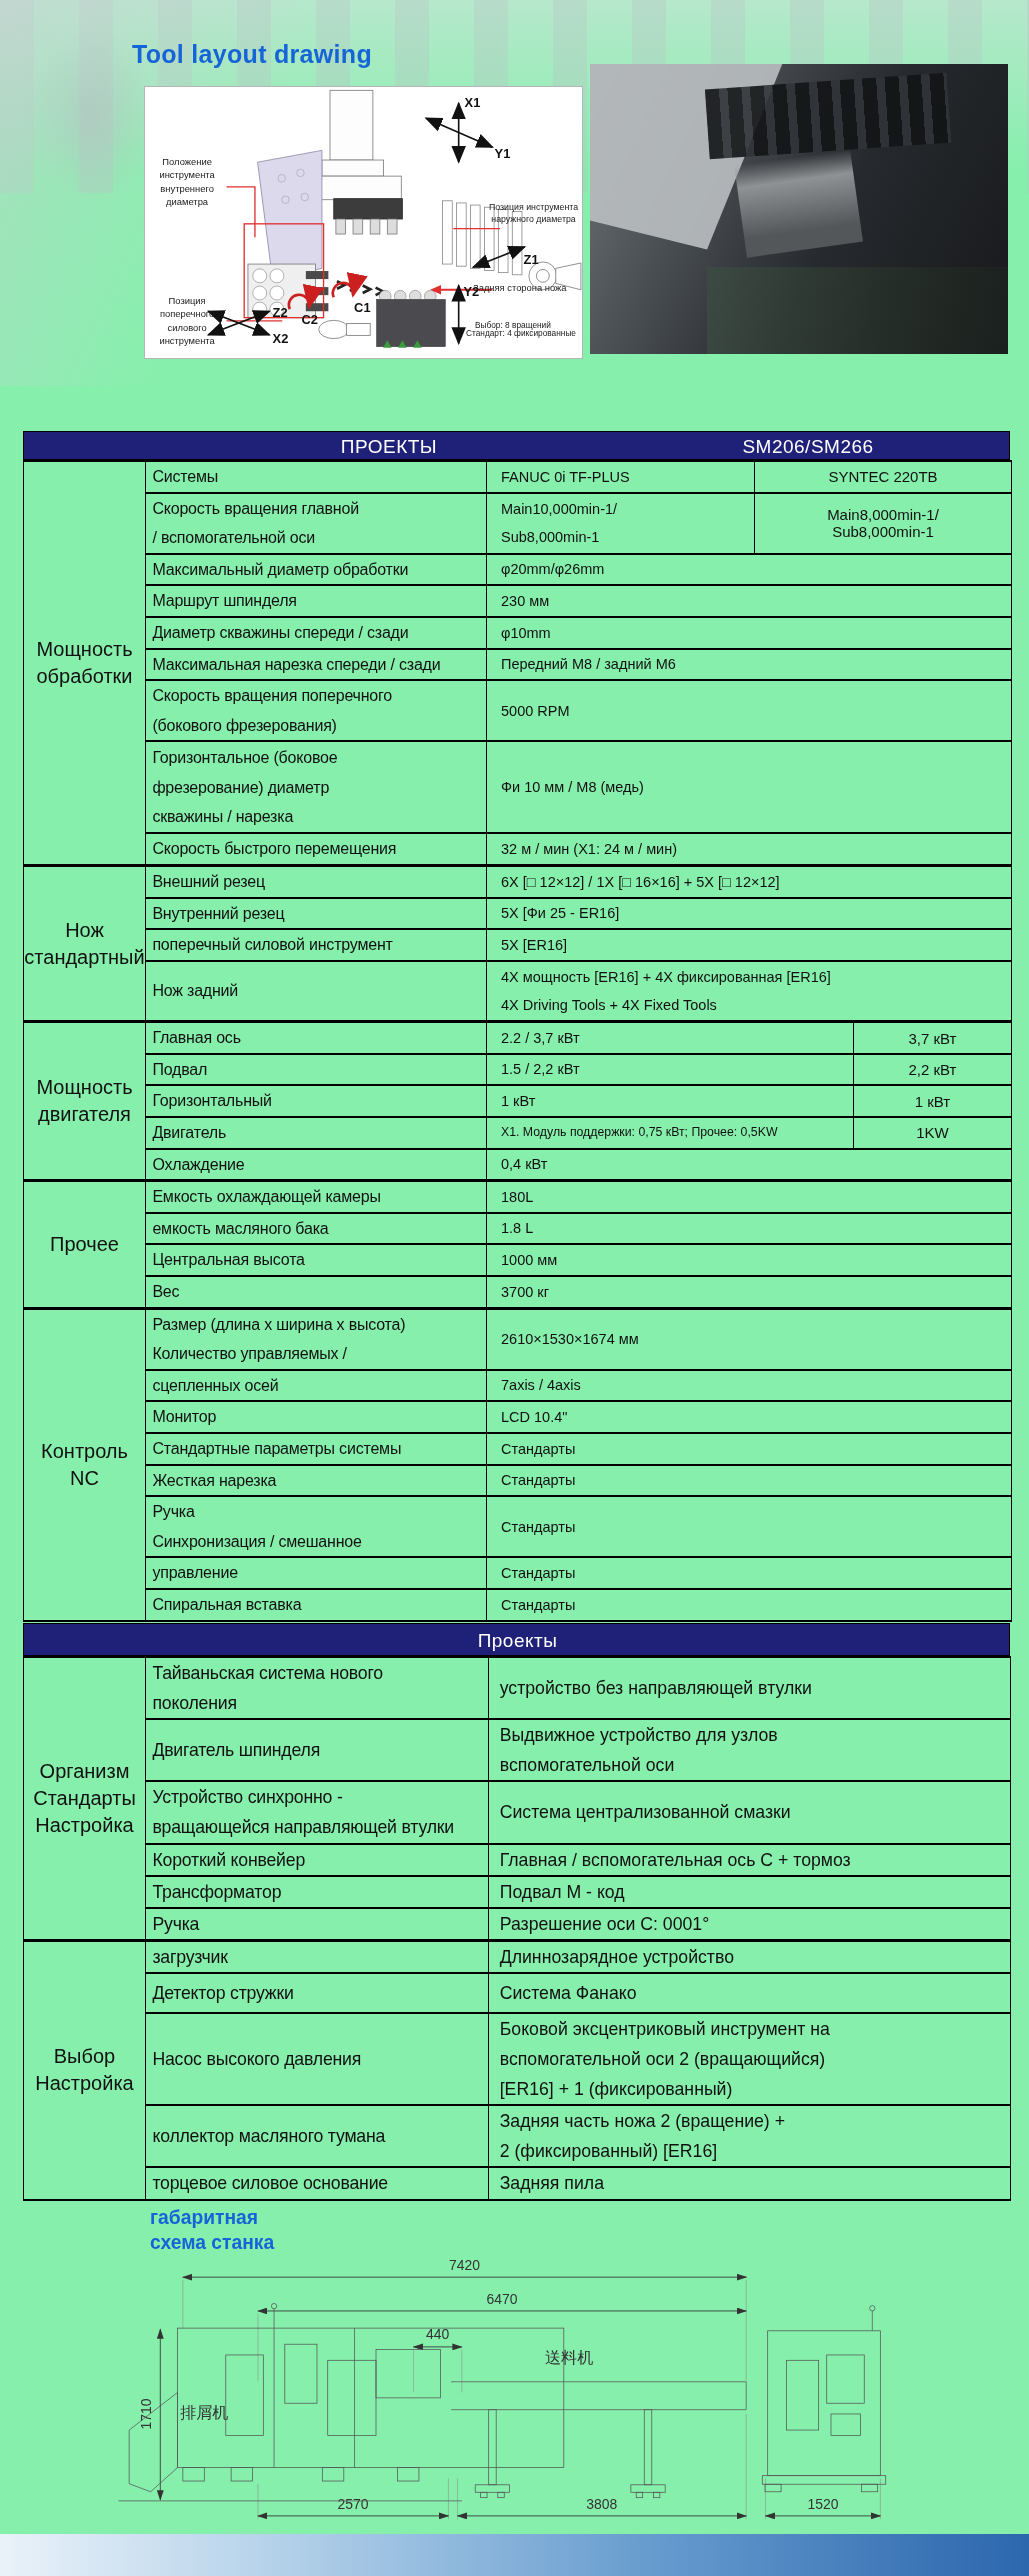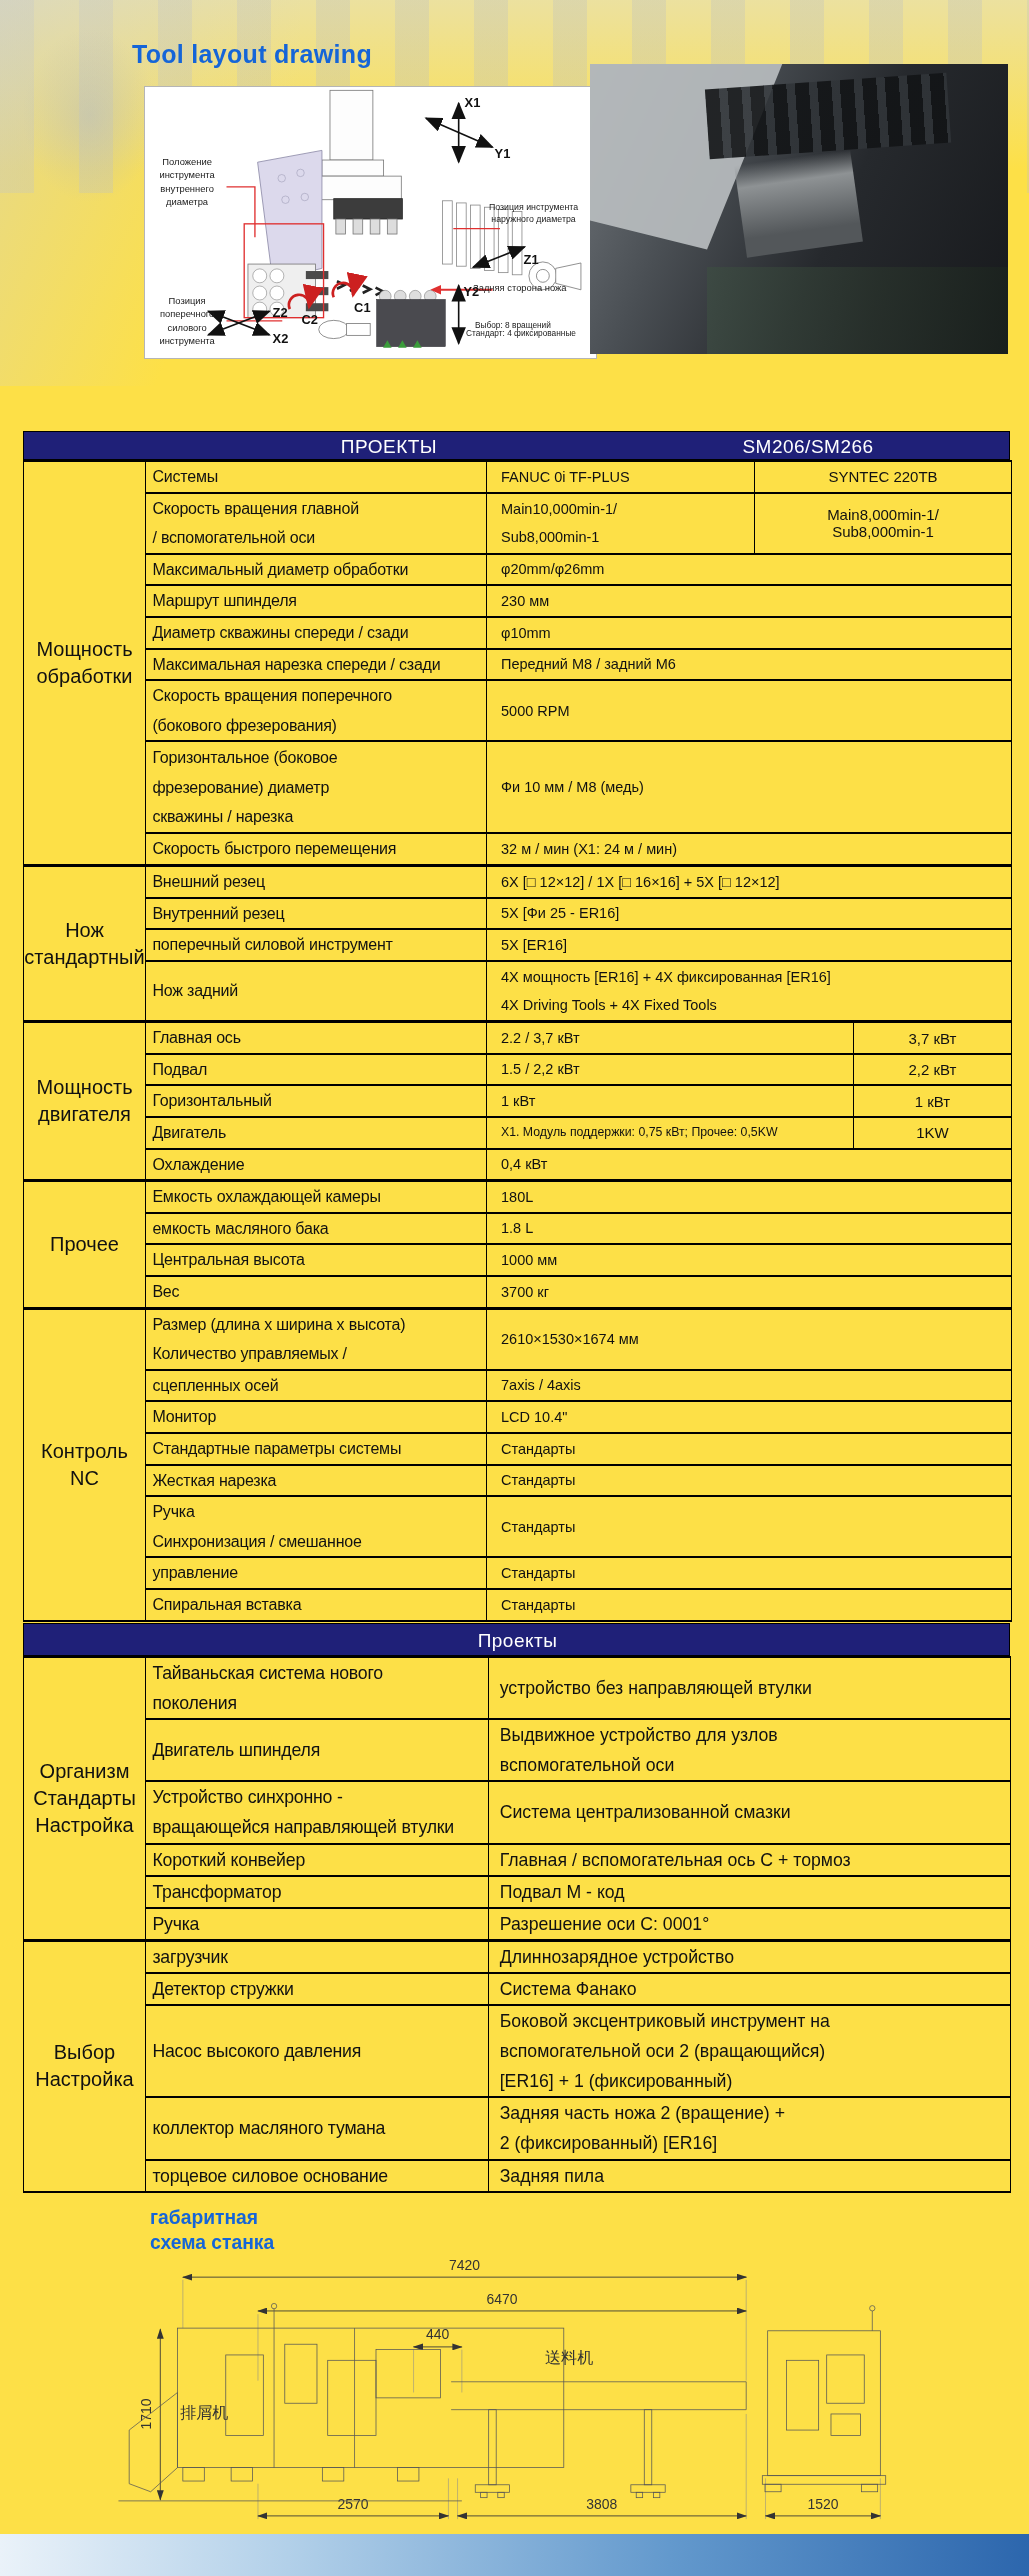--- a/index.html
+++ b/index.html
@@ -1,37 +1,37 @@
 <!DOCTYPE html>
 <html style="font-size:8.6px"><head>
 <meta charset="utf-8">
 <style>
   html,body{margin:0;padding:0;background:#ffffff;}
-  .page{position:relative;width:1030px;height:2576px;background:#fde047;overflow:hidden;
+  .page{position:relative;width:1030px;height:2576px;background:#86efac;overflow:hidden;
         font-family:"Liberation Sans","DejaVu Sans",sans-serif;color:#111;}
 
   
   .banner{position:absolute;left:0;top:0;width:1030px;height:193px;
     background:
       repeating-linear-gradient(90deg, rgba(185,190,196,.30) 0 34px, rgba(255,255,255,0) 34px 79px),
       linear-gradient(180deg, rgba(222,226,231,.55), rgba(255,255,255,0) 88%);}
   .banner-left{position:absolute;left:0;top:0;width:300px;height:386px;
     background:
       radial-gradient(closest-side at 30% 30%, rgba(180,186,192,.45), rgba(255,255,255,0) 75%),
       linear-gradient(115deg, rgba(205,209,214,.5) 0%, rgba(255,255,255,0) 70%);}
 
   
   .title-tool{position:absolute;left:132px;top:40px;font-size:25px;font-weight:700;color:#1565d8;letter-spacing:0.3px;}
   .title-tech{position:absolute;left:118px;top:371px;width:257px;text-align:center;
     font-size:22.5px;font-weight:700;color:#1565d8;line-height:28px;}
   .title-dim{position:absolute;left:150px;top:2205px;font-size:19.3px;font-weight:700;color:#1565d8;line-height:25px;}
 
   
   .diagram{position:absolute;left:144px;top:86px;width:437px;height:271px;background:#fff;
-    border:0.5px solid #b5b5b5;padding-left:14px;}
+    border:0.5px solid #b5b5b5;}
   .dlabel{position:absolute;font-size:9.4px;line-height:1.42;color:#1a1a1a;text-align:center;white-space:pre-line;}
   .dlabel.left-col{width:80px;}
   .dsvg{position:absolute;left:0;top:0;}
 
   
   .photo{position:absolute;left:590px;top:64px;width:418px;height:290px;overflow:hidden;
     background:linear-gradient(115deg,#70757a 0%,#4a4f54 28%,#26292d 58%,#17191c 100%);}
   .ph1{position:absolute;left:0;top:0;width:100%;height:100%;
     background:#b9bdbf;clip-path:polygon(0 0,46% 0,28% 64%,0 54%);opacity:.92;}
   .ph3{position:absolute;left:28%;top:6%;width:58%;height:24%;transform:rotate(-4deg);
@@ -419,21 +419,21 @@
     <tr style="height:32px">
           <td class="param">Ручка</td>
           <td class="val">Разрешение оси C: 0001°</td>
         </tr>
     <tr class="sect" style="height:32px">
       <td class="gcell" rowspan="5">Выбор
 Настройка</td>
       <td class="param">загрузчик</td>
       <td class="val">Длиннозарядное устройство</td>
     </tr>
-    <tr style="height:32px">
+    <tr style="height:40px">
           <td class="param">Детектор стружки</td>
           <td class="val">Система Фанако</td>
         </tr>
     <tr style="height:92px">
           <td class="param vt">Насос высокого давления</td>
           <td class="val">Боковой эксцентриковый инструмент на
 вспомогательной оси 2 (вращающийся)
 [ER16] + 1 (фиксированный)</td>
         </tr>
     <tr style="height:61px">

